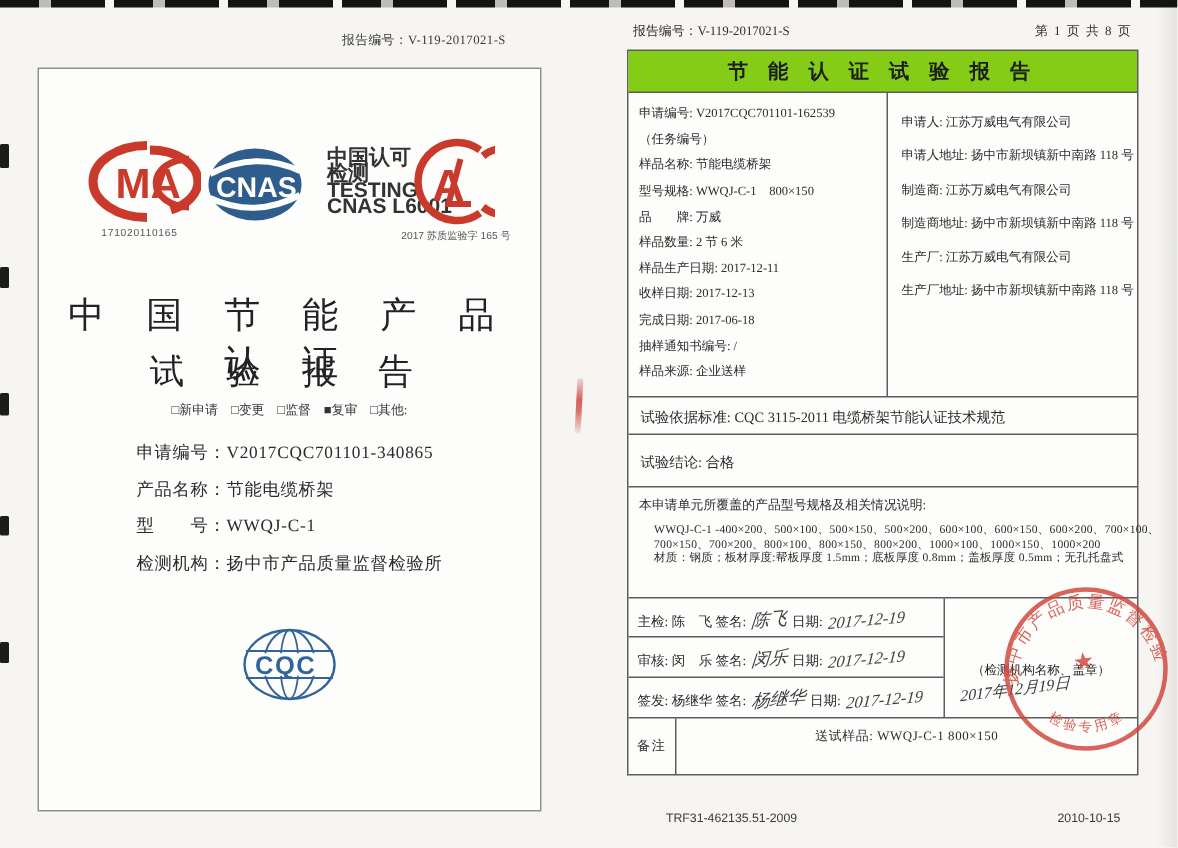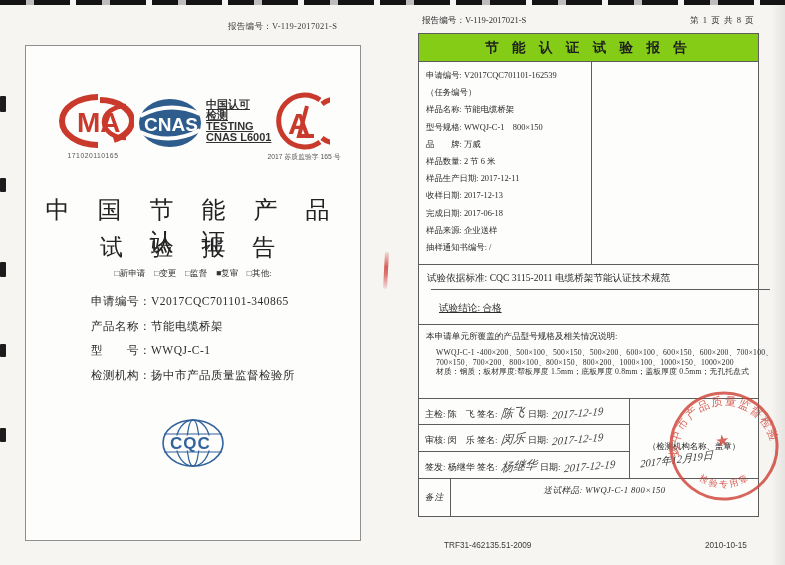--- a/index.html
+++ b/index.html
@@ -16,21 +16,21 @@
   .speck{width:6px;background:#1c1c1c;border-radius:1px;}
   .right-shade{right:0;top:0;width:14px;height:565px;background:linear-gradient(90deg,rgba(0,0,0,0),rgba(0,0,0,.07));}
 
   
   .lp-report{left:228px;top:21px;font-size:8.5px;letter-spacing:.3px;color:#3a3a3a;}
   .lp-box{left:25px;top:45px;width:334px;height:494px;border:1.4px solid #8f8f8f;background:#fdfdfc;}
   .logo{position:absolute;}
   .cma{left:28px;top:46px;}
   .cma-no{position:absolute;left:24px;top:106px;width:86px;text-align:center;font-size:6.8px;color:#555;letter-spacing:.5px;font-family:"Liberation Sans",sans-serif;}
   .cnas{left:112px;top:52px;}
-  .accred{position:absolute;left:180px;top:53px;font-family:"Liberation Sans",sans-serif;font-weight:bold;font-size:11px;line-height:11px;color:#333;text-decoration:underline;}
+  .accred{position:absolute;left:192px;top:53px;font-family:"Liberation Sans",sans-serif;font-weight:bold;font-size:14px;line-height:11px;color:#333;}
   .cal{left:244px;top:46px;}
   .cal-no{position:absolute;left:228px;top:106px;width:100px;text-align:center;font-size:6.8px;color:#555;font-family:"Liberation Sans",sans-serif;}
   .lp-title1{position:absolute;left:0;top:148px;width:100%;text-align:center;font-size:24px;letter-spacing:11px;color:#222;}
   .lp-title2{position:absolute;left:0;top:186px;width:100%;text-align:center;font-size:23px;letter-spacing:11px;color:#222;}
   .lp-checks{position:absolute;left:0;top:222px;width:100%;text-align:center;font-size:8.6px;color:#333;}
   .lp-fields{position:absolute;left:36px;top:248px;font-size:11.5px;margin-left:29px;}
   .lp-fields div{margin-bottom:9.5px;letter-spacing:.5px;}
   .cqc{left:135px;top:372px;}
   .red-mark{left:384px;top:252px;width:4px;height:37px;background:linear-gradient(180deg,rgba(210,60,50,.15),rgba(205,45,40,.75) 40%,rgba(205,45,40,.65) 60%,rgba(210,60,50,.1));border-radius:2px;transform:rotate(3deg);filter:blur(.4px);}
 
@@ -39,35 +39,35 @@
   .rp-pageno{left:690px;top:15px;font-size:8.6px;color:#2f2f2f;letter-spacing:1px;}
   .rtable{left:418px;top:33px;width:339px;height:482px;border:1.3px solid #5d5d5d;background:#fdfdfc;}
   .rt-header{position:absolute;left:0;top:0;width:100%;height:27px;background:#84cc16;border-bottom:1.2px solid #5d5d5d;
     text-align:center;line-height:27px;font-size:13.5px;font-weight:bold;letter-spacing:5px;color:#1e1e1e;}
   .rt-info{position:absolute;left:0;top:28px;width:100%;height:202px;}
   .rt-info-l{position:absolute;left:0;top:0;width:173px;height:100%;border-right:1.1px solid #5d5d5d;padding:5px 0 0 7px;box-sizing:border-box;font-size:8.4px;}
   .rt-info-l div{line-height:17.2px;white-space:nowrap;}
   .rt-info-r{position:absolute;left:174px;top:0;right:0;height:100%;padding:9px 0 0 8px;box-sizing:border-box;font-size:8.4px;}
   .rt-info-r div{line-height:22.4px;white-space:nowrap;}
   .rt-row-standard{position:absolute;left:0;top:230px;width:100%;height:24px;border-top:1.1px solid #5d5d5d;box-sizing:border-box;font-size:9.6px;padding:7px 0 0 8px;}
-  .rt-row-concl{position:absolute;left:12px;top:255px;width:100%;height:28px;border-top:1.1px solid #5d5d5d;box-sizing:border-box;font-size:9.6px;padding:12px 0 0 8px;text-decoration:underline;}
+  .rt-row-concl{position:absolute;left:0;top:255px;width:100%;height:28px;border-top:1.1px solid #5d5d5d;box-sizing:border-box;font-size:9.6px;padding:12px 0 0 8px;}
   .rt-row-cover{position:absolute;left:0;top:290px;width:100%;height:73px;border-top:1.1px solid #5d5d5d;box-sizing:border-box;}
   .cover-head{position:absolute;left:7px;top:6px;font-size:8.6px;}
   .cover-lines{position:absolute;left:17px;top:23px;right:5px;font-size:7.7px;}
   .cover-lines div{line-height:9.6px;white-space:nowrap;letter-spacing:.2px;}
   .rt-sig{position:absolute;left:0;top:364px;width:100%;height:79px;border-top:1.1px solid #5d5d5d;}
   .sig-rows{position:absolute;left:0;top:0;width:211px;height:100%;border-right:1.1px solid #5d5d5d;box-sizing:border-box;}
   .sig-row{position:relative;height:26.3px;border-bottom:1.05px solid #5d5d5d;font-size:9px;box-sizing:border-box;padding:6px 0 0 6px;white-space:nowrap;}
   .sig-row:last-child{border-bottom:none;}
   .script{display:inline-block;font-style:italic;font-size:12px;color:#1c1c1c;transform:rotate(-5deg) skewX(-10deg);opacity:.85;margin:0 1px -3px 1px;}
   .script.small{font-size:11px;}
   .stamp-cell{position:absolute;left:211px;top:0;right:0;height:100%;}
   .stamp-label{position:absolute;left:0;top:42px;width:100%;text-align:center;font-size:8.4px;color:#222;}
   .stamp-date{position:absolute;left:10px;top:54px;font-style:italic;font-size:10.5px;transform:rotate(-7deg) skewX(-8deg);color:#222;opacity:.9;}
-  .rt-remark{position:absolute;left:0;top:444px;width:100%;bottom:0;border-top:1.1px solid #5d5d5d;font-style:italic;}
+  .rt-remark{position:absolute;left:0;top:444px;width:100%;bottom:0;border-top:1.1px solid #5d5d5d;}
   .remark-label{position:absolute;left:0;top:0;width:32px;height:100%;border-right:1.05px solid #5d5d5d;box-sizing:border-box;font-size:8.8px;display:flex;align-items:center;justify-content:center;letter-spacing:1px;}
   .remark-content{position:absolute;left:32px;top:0;right:0;height:100%;font-size:8.6px;padding-top:6px;text-align:center;box-sizing:border-box;letter-spacing:.4px;}
   .rp-footer-l{left:444px;top:541px;font-size:8.2px;color:#3a3a3a;font-family:"Liberation Sans",sans-serif;}
   .rp-footer-r{left:705px;top:541px;font-size:8.2px;color:#3a3a3a;font-family:"Liberation Sans",sans-serif;}
 
   .stamp{left:664px;top:386px;width:120px;height:120px;opacity:.82;transform:rotate(-8deg);}
 </style>
 </head>
 <body>
 
@@ -149,22 +149,30 @@
     <div class="rt-info-l">
         <div>申请编号: V2017CQC701101-162539</div>
         <div>（任务编号）</div>
         <div>样品名称: 节能电缆桥架</div>
         <div>型号规格: WWQJ-C-1　800×150</div>
         <div>品　　牌: 万威</div>
         <div>样品数量: 2 节 6 米</div>
         <div>样品生产日期: 2017-12-11</div>
         <div>收样日期: 2017-12-13</div>
         <div>完成日期: 2017-06-18</div>
+        <div>抽样通知书编号: /</div>
         <div>样品来源: 企业送样</div>
-        <div>抽样通知书编号: /</div>
+      </div>
+    <div class="rt-info-r">
+        <div>申请人: 江苏万威电气有限公司</div>
+        <div>申请人地址: 扬中市新坝镇新中南路 118 号</div>
+        <div>制造商: 江苏万威电气有限公司</div>
+        <div>制造商地址: 扬中市新坝镇新中南路 118 号</div>
+        <div>生产厂: 江苏万威电气有限公司</div>
+        <div>生产厂地址: 扬中市新坝镇新中南路 118 号</div>
       </div>
   </div>
 
   <div class="rt-row-standard">试验依据标准: CQC 3115-2011 电缆桥架节能认证技术规范</div>
 
   <div class="rt-row-concl">试验结论: 合格</div>
 
   <div class="rt-row-cover">
     <div class="cover-head">本申请单元所覆盖的产品型号规格及相关情况说明:</div>
     <div class="cover-lines">

